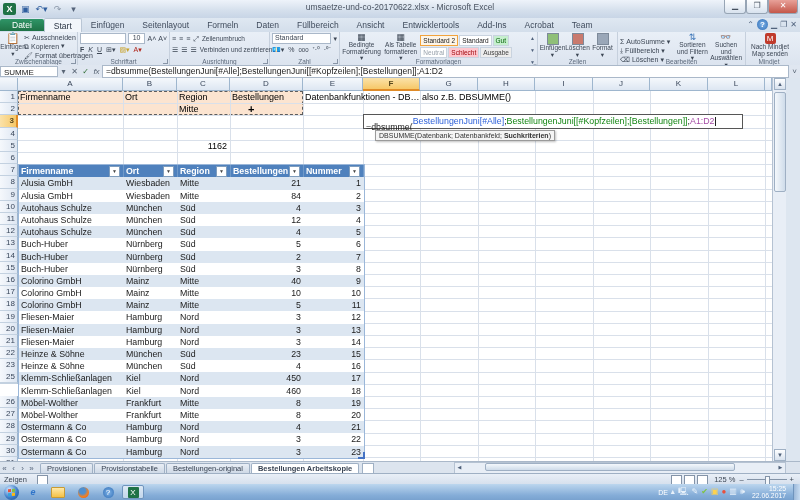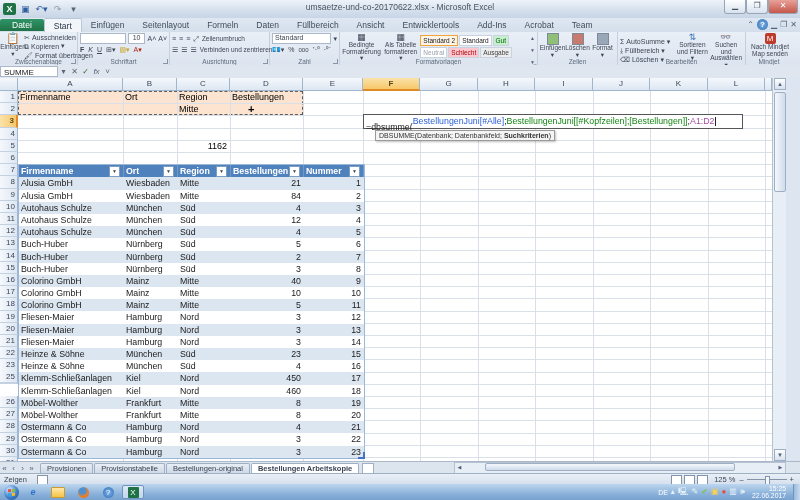--- a/index.html
+++ b/index.html
@@ -299,20 +299,21 @@
       <div class="glabel">Mindjet</div>
     </div>
   </div>
 
   <div class="abs" id="fbar">
     <span id="namebox">SUMME</span>
     <span class="fbtn">▾</span>
     <span class="fbtn">✕</span>
     <span class="fbtn" style="color:#2e6b33;">✓</span>
     <span class="fbtn"><i>fx</i></span>
+    <span id="ftext">=dbsumme(BestellungenJuni[#Alle];BestellungenJuni[[#Kopfzeilen];[Bestellungen]];A1:D2</span>
     <span class="fbtn">˅</span>
   </div>
 
   <div class="abs" id="sheet">
       <div id="selrange" style="left: 18px; top: 13px; width: 285px; height: 24.4px;"></div>
       <div class="gline" style="left: 123px; top: 13px; width: 1px; height: 370px;"></div>
       <div class="gline" style="left: 177px; top: 13px; width: 1px; height: 370px;"></div>
       <div class="gline" style="left: 230px; top: 13px; width: 1px; height: 370px;"></div>
       <div class="gline" style="left: 303px; top: 13px; width: 1px; height: 370px;"></div>
       <div class="gline" style="left: 363px; top: 13px; width: 1px; height: 370px;"></div>
@@ -398,20 +399,21 @@
       <div class="rowhead" style="top: 354.6px; height: 12.2px; line-height: 12.2px;">29</div>
       <div class="rowhead" style="top: 366.8px; height: 12.2px; line-height: 12.2px;">30</div>
       <div class="rowhead" style="top: 379px; height: 12.2px; line-height: 12.2px;">31</div>
       <div class="celltext" style="left: 20px; top: 13px; height: 12.2px;">Firmenname</div>
       <div class="celltext" style="left: 125px; top: 13px; height: 12.2px;">Ort</div>
       <div class="celltext" style="left: 179px; top: 13px; height: 12.2px;">Region</div>
       <div class="celltext" style="left: 232px; top: 13px; height: 12.2px;">Bestellungen</div>
       <div class="celltext" style="left: 179px; top: 25.2px; height: 12.2px;">Mitte</div>
       <div class="celltext" style="left: 248px; top: 25.2px; height: 12.2px; font-weight: bold; font-size: 11px;">+</div>
       <div class="celltext" style="top: 61.8px; height: 12.2px; right: 545px;">1162</div>
+      <div class="celltext" style="left: 305px; top: 13px; height: 12.2px; z-index: 3;">Datenbankfunktionen - DB… also z.B. DBSUMME()</div>
       <div id="xtable" style="left: 18px; top: 86.2px; width: 345px; background: rgb(255, 255, 255);">
         <div class="trow thead-row">
           <div class="tcell thead-cell" style="width: 105px;">
             <span>Firmenname</span>
             <span class="filterbtn">▼</span>
           </div>
           <div class="tcell thead-cell" style="width: 54px;">
             <span>Ort</span>
             <span class="filterbtn">▼</span>
           </div>

